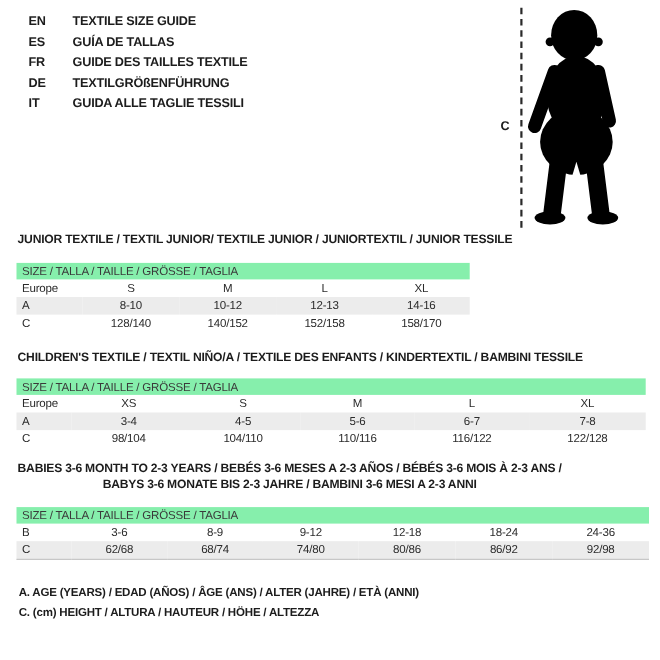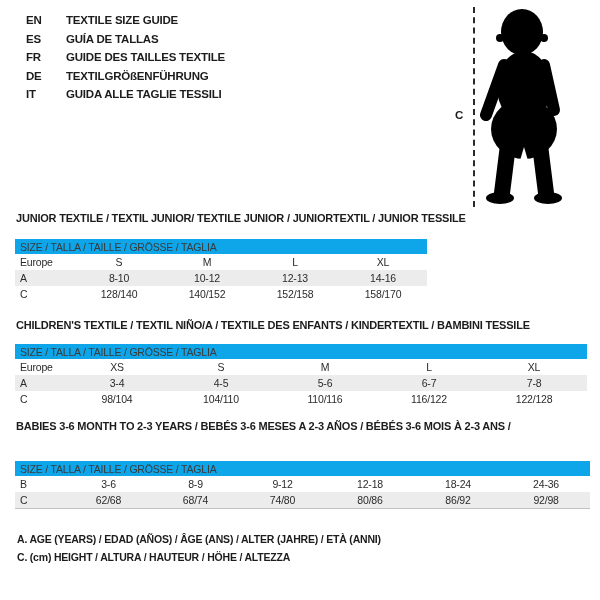--- a/index.html
+++ b/index.html
@@ -27,21 +27,21 @@
   .t-children{left:16px;top:319px;}
   .t-babies{left:16px;top:419px;line-height:15px;}
 
   
   table.size-table{border-collapse:collapse;table-layout:fixed;position:absolute;}
   table.size-table td{
     font-size:10.5px;text-align:center;padding:0;height:16px;
     vertical-align:middle;color:#2b2b2b;white-space:nowrap;letter-spacing:-0.2px;
   }
   table.size-table td.lbl{text-align:left;padding-left:5px;}
-  tr.bar td{background:#0ea5e9;text-align:left !important;padding-left:5px;height:15px;color:#3a3a3a;}
+  tr.bar td{background:#86efac;text-align:left !important;padding-left:5px;height:15px;color:#3a3a3a;}
   tr.alt td{background:#ececec;}
   tr.altend td{background:#ececec;border-bottom:1px solid #c2c2c2;}
   .tbl1{left:15px;top:239px;width:412px;}
   .tbl2{left:15px;top:344px;width:572px;}
   .tbl3{left:15px;top:461px;width:575px;}
 
   
   .legend{left:17px;top:531px;}
   .legend-line{font-size:10.5px;font-weight:700;line-height:17.5px;letter-spacing:-0.2px;white-space:nowrap;}
 </style>
@@ -161,20 +161,21 @@
     <td>104/110</td>
     <td>110/116</td>
     <td>116/122</td>
     <td>122/128</td>
   </tr>
 </tbody>
   </table>
 
 <div class="abs sec-title t-babies">
   <span>BABIES 3-6 MONTH TO 2-3 YEARS / BEBÉS 3-6 MESES A 2-3 AÑOS / BÉBÉS 3-6 MOIS À 2-3 ANS /</span><br>
+  <span>BABYS 3-6 MONATE BIS 2-3 JAHRE / BAMBINI 3-6 MESI A 2-3 ANNI</span>
 </div>
 <table class="size-table tbl3">
   <colgroup>
       <col style="width:50px">
       <col style="width:87px">
       <col style="width:87px">
       <col style="width:87px">
       <col style="width:88px">
       <col style="width:88px">
       <col style="width:88px">

